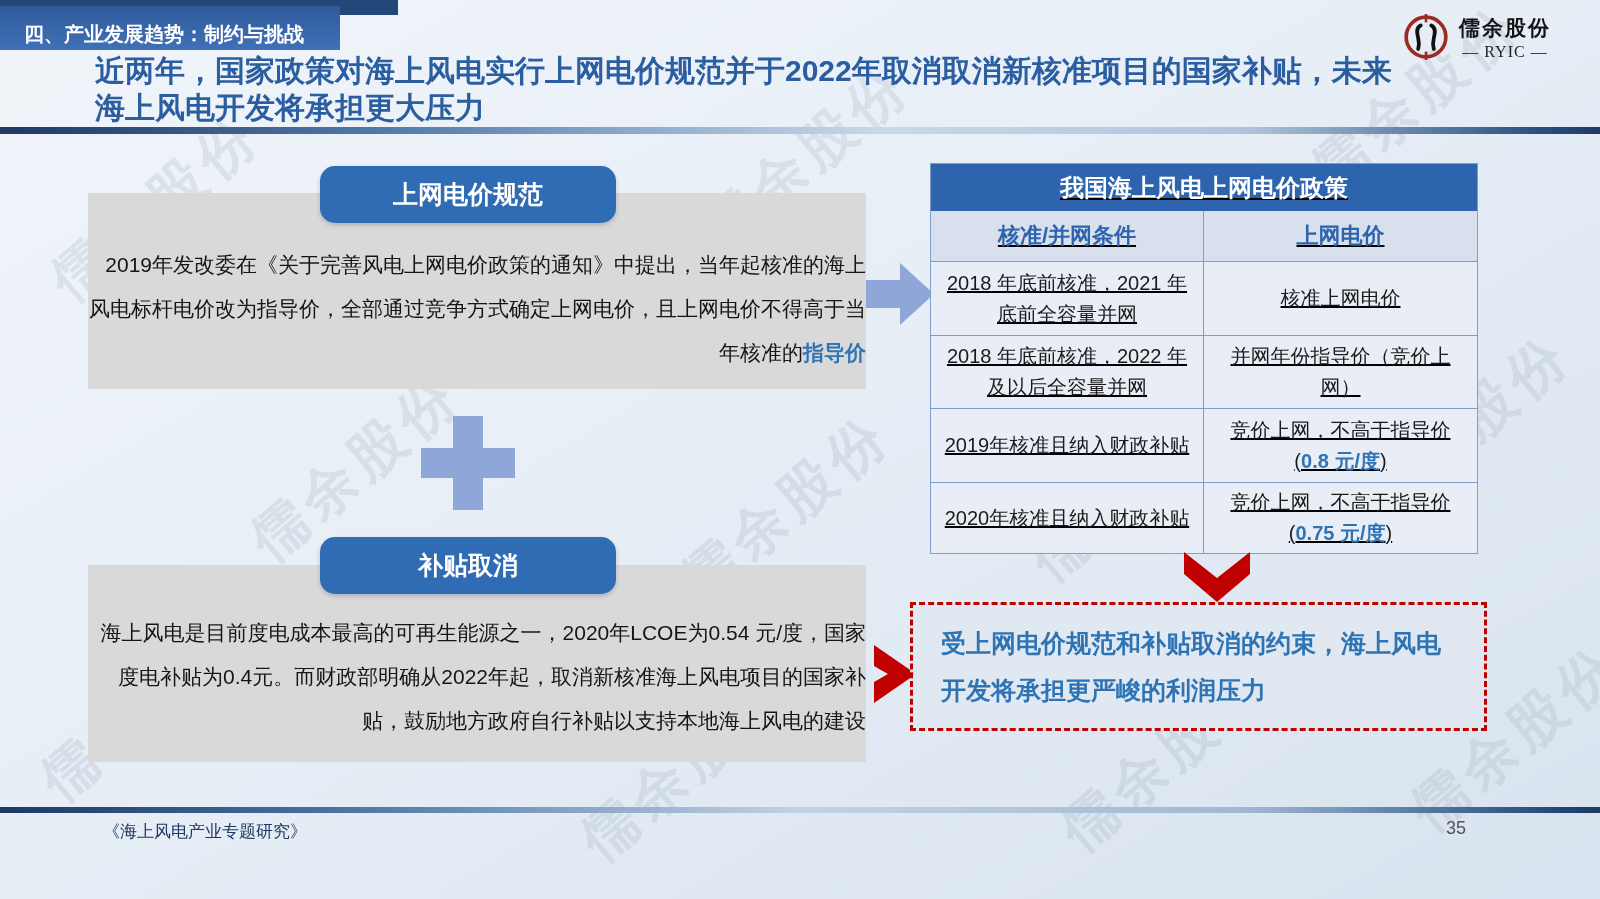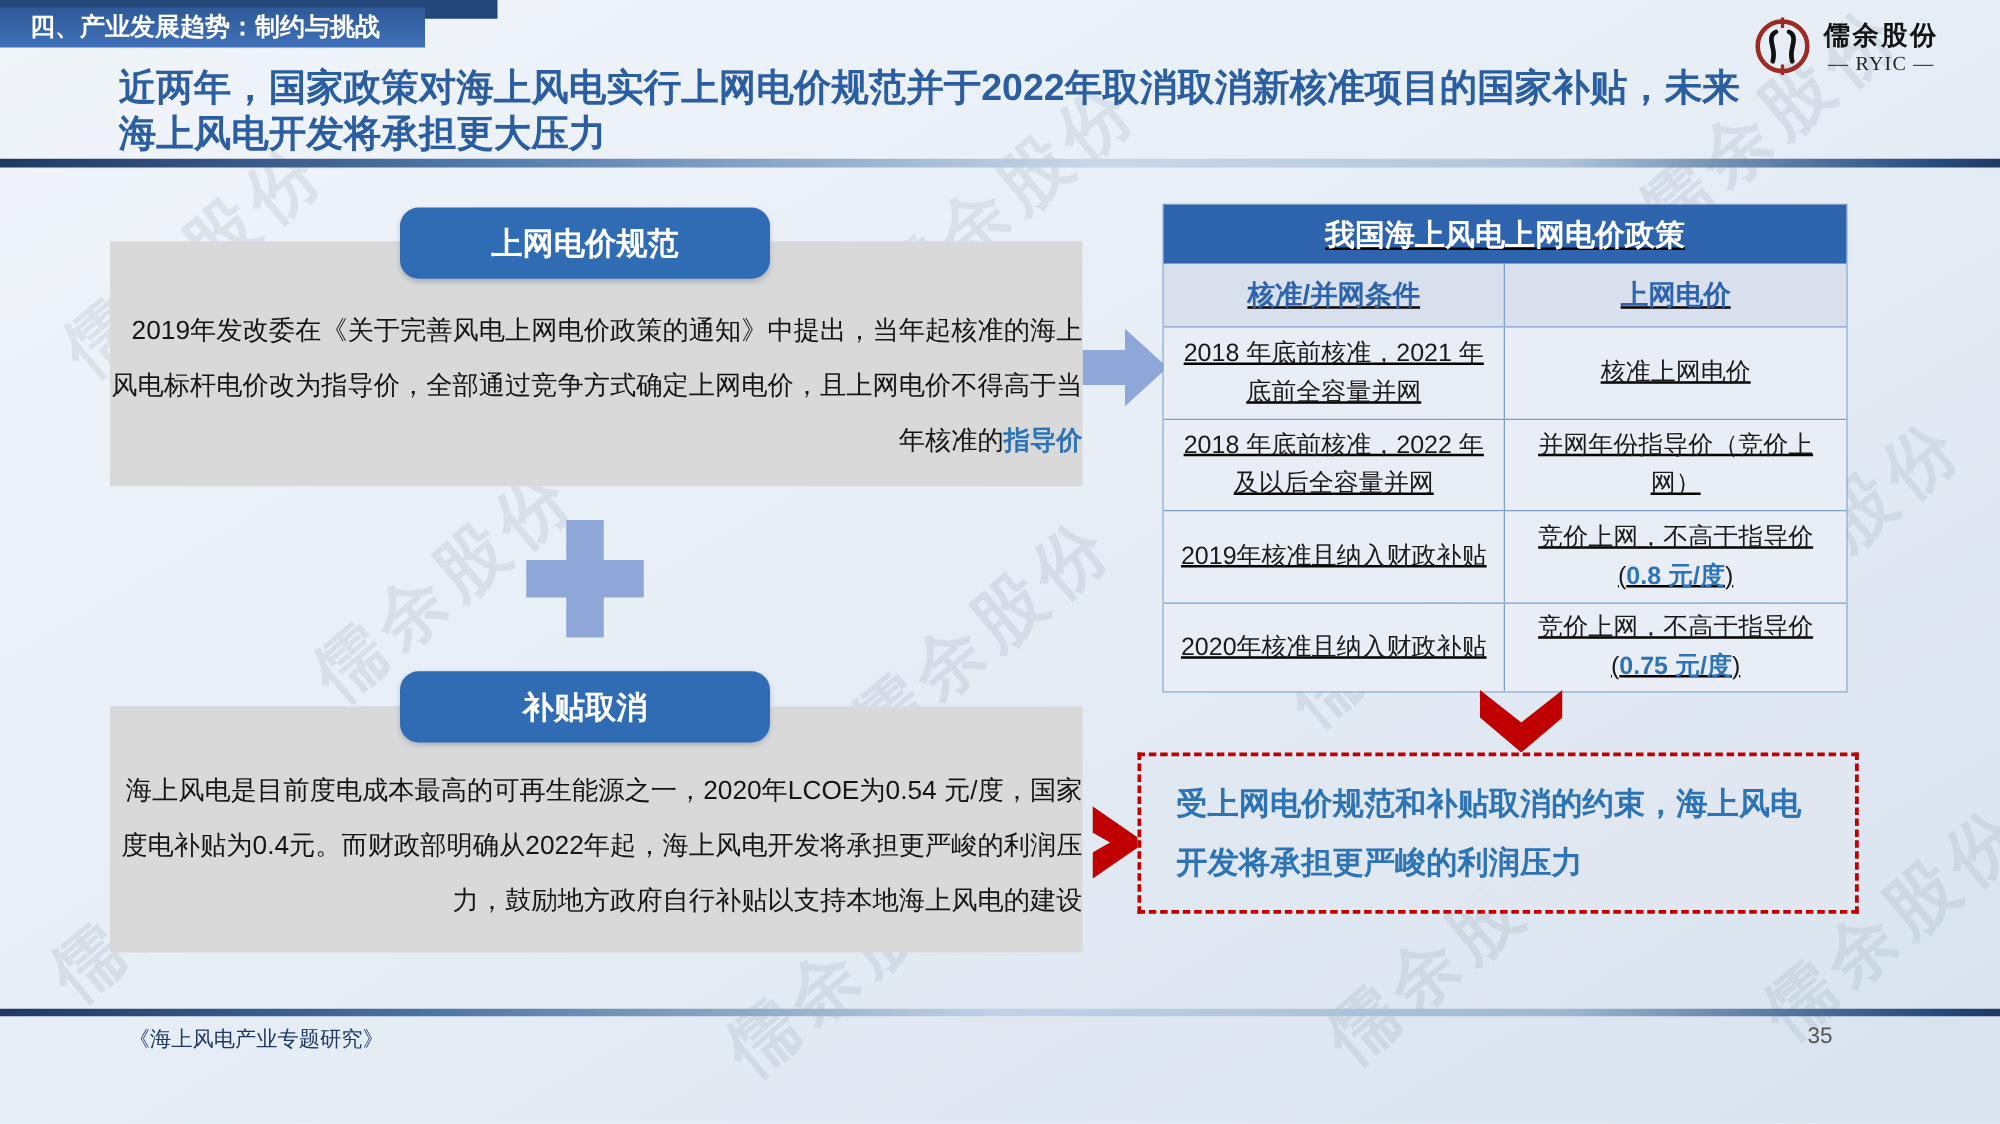--- a/index.html
+++ b/index.html
@@ -11,21 +11,21 @@
   
   .wm {
     position:absolute; font-size:56px; font-weight:bold; letter-spacing:7px;
     color:rgba(145,158,175,0.20); transform:rotate(-40deg);
     white-space:nowrap; pointer-events:none; user-select:none;
   }
   
   .badge-back { position:absolute; left:0; top:0; width:398px; height:15px; background:#24477A; }
   .badge {
     position:absolute; left:0; top:6px; height:32px; line-height:32px;
-    padding:0 36px 0 24px; background:linear-gradient(180deg,#2e5a99,#4070B8);
+    padding:12px 36px 0 24px; background:linear-gradient(180deg,#2e5a99,#4070B8);
     color:#ffffff; font-size:20px; font-weight:bold;
   }
   
   .logo { position:absolute; left:1402px; top:13px; display:flex; align-items:center; gap:9px; }
   .logo-text { display:flex; flex-direction:column; align-items:center; }
   .logo-name { font-family:"Liberation Serif", serif; font-size:21px; font-weight:bold; color:#141414; letter-spacing:2px; }
   .logo-sub  { font-family:"Liberation Serif", serif; font-size:16px; color:#222; letter-spacing:1px; margin-top:1px; }
   
   .title {
     position:absolute; left:95px; top:52px; width:1315px; margin:0;
@@ -127,21 +127,21 @@
     <p class="boxtext"><span>2019年发改委在《关于完善风电上网电价政策的通知》中提出，当年起核准的海上风电标杆电价改为指导价，全部通过竞争方式确定上网电价，且上网电价不得高于当年核准的</span><span class="hl">指导价</span></p>
   </div>
   <div class="pill pill1">上网电价规范</div>
 
   <div class="plus">
     <div class="pv"></div>
     <div class="ph"></div>
   </div>
 
   <div class="graybox box2">
-    <p class="boxtext">海上风电是目前度电成本最高的可再生能源之一，2020年LCOE为0.54 元/度，国家度电补贴为0.4元。而财政部明确从2022年起，海上风电开发将承担更严峻的利润压力，鼓励地方政府自行补贴以支持本地海上风电的建设</p>
+    <p class="boxtext">海上风电是目前度电成本最高的可再生能源之一，2020年LCOE为0.54 元/度，国家度电补贴为0.4元。而财政部明确从2022年起，取消新核准海上风电项目的国家补贴，鼓励地方政府自行补贴以支持本地海上风电的建设</p>
   </div>
   <div class="pill pill2">补贴取消</div>
 
   <svg class="arrow-right" width="68" height="62" viewBox="0 0 68 62">
     <polygon points="0,17 34,17 34,0 68,31 34,62 34,45 0,45" fill="#8EA6D8"></polygon>
   </svg>
 
   <div class="policy-table">
     <div class="t-title">我国海上风电上网电价政策</div>
     <div class="t-head">

